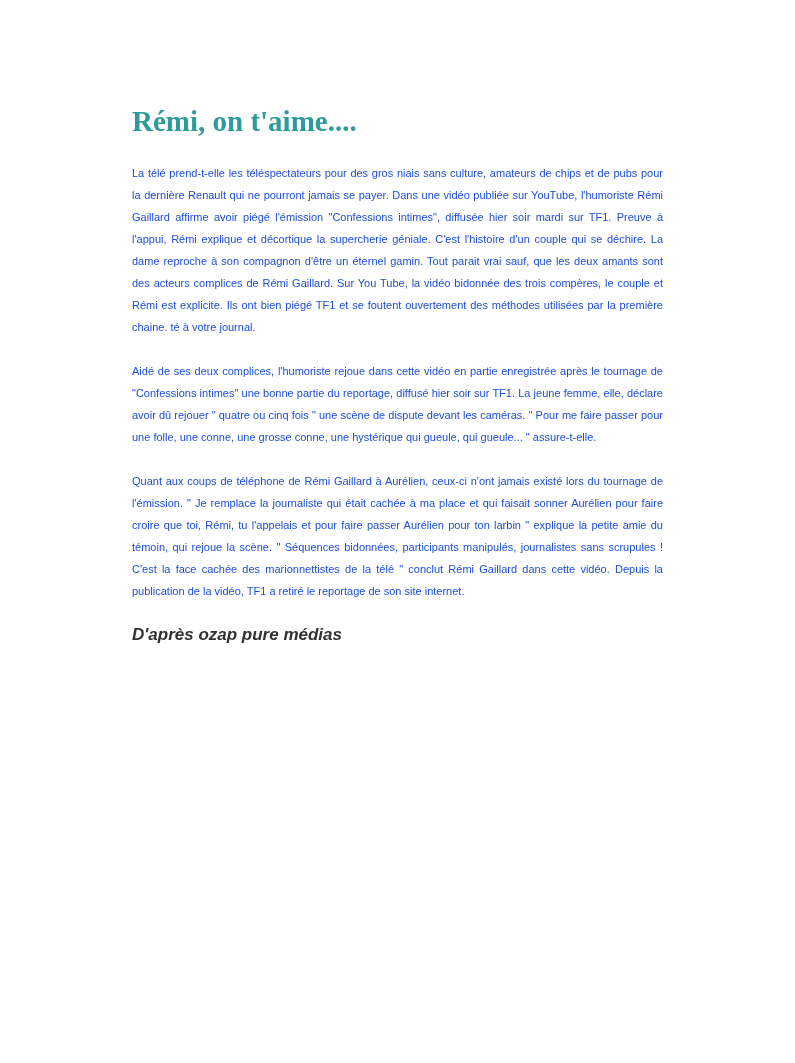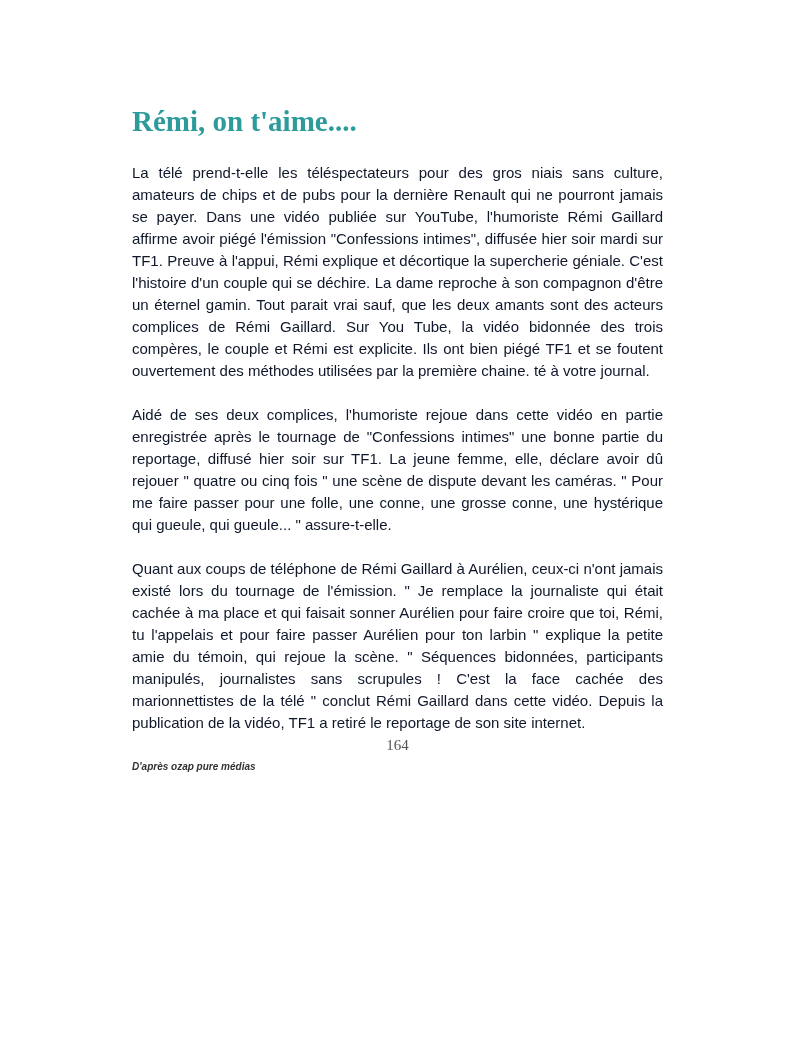--- a/index.html
+++ b/index.html
@@ -24,29 +24,29 @@
   }
   .title {
     font-family: "Liberation Serif", serif;
     font-weight: 700;
     font-size: 29px;
     line-height: 34px;
     color: #2E9B9B;
     margin-bottom: 24px;
   }
   .body-text p {
-    font-size: 15px;
+    font-size: 11px;
     line-height: 22px;
-    color: #0f172a;
+    color: #1d4ed8;
     text-align: justify;
     margin-bottom: 22px;
   }
   .italic { }
   .attribution {
-    font-size: 10px;
+    font-size: 17px;
     line-height: 22px;
     font-weight: 700;
     font-style: italic;
     color: #323232;
     margin-top: 6px;
   }
   .page-number {
     position: absolute;
     left: 0;
     right: 0;
@@ -66,14 +66,13 @@
 
     <div class="body-text">
       <p><span>La télé prend-t-elle les téléspectateurs pour des gros niais sans culture, amateurs de chips et de pubs pour la dernière Renault qui ne pourront jamais se payer. Dans une vidéo publiée sur YouTube, l'humoriste Rémi Gaillard affirme avoir piégé l'émission "Confessions intimes", diffusée hier soir mardi sur TF1. Preuve à l'appui, Rémi explique et décortique la supercherie géniale. C'est l'histoire d'un couple qui se déchire. La dame reproche à son compagnon d'être un éternel gamin. Tout parait vrai sauf, que les deux amants sont des acteurs complices de Rémi Gaillard. Sur You Tube, la vidéo bidonnée des trois compères, le couple et Rémi est explicite. Ils ont bien piégé TF1 et se foutent ouvertement des méthodes utilisées par la première chaine. té à votre journal.</span></p>
       <p><span>Aidé de ses deux complices, l'humoriste rejoue dans cette vidéo en partie enregistrée après le tournage de "Confessions intimes" une bonne partie du reportage, diffusé hier soir sur TF1. La jeune femme, elle, déclare avoir dû rejouer " </span><span class="italic">quatre ou cinq fois</span><span> " une scène de dispute devant les caméras. " </span><span class="italic">Pour me faire passer pour une folle, une conne, une grosse conne, une hystérique qui gueule, qui gueule...</span><span> " assure-t-elle.</span></p>
       <p><span>Quant aux coups de téléphone de Rémi Gaillard à Aurélien, ceux-ci n'ont jamais existé lors du tournage de l'émission. " </span><span class="italic">Je remplace la journaliste qui était cachée à ma place et qui faisait sonner Aurélien pour faire croire que toi, Rémi, tu l'appelais et pour faire passer Aurélien pour ton larbin</span><span> " explique la petite amie du témoin, qui rejoue la scène. " </span><span class="italic">Séquences bidonnées, participants manipulés, journalistes sans scrupules ! C'est la face cachée des marionnettistes de la télé</span><span> " conclut Rémi Gaillard dans cette vidéo. Depuis la publication de la vidéo, TF1 a retiré le reportage de son site internet.</span></p>
     </div>
 
     <p class="attribution">D'après ozap pure médias</p>
   </div>
 
-  <div class="page-number">164</div>
 </div>
 
 </body></html>

